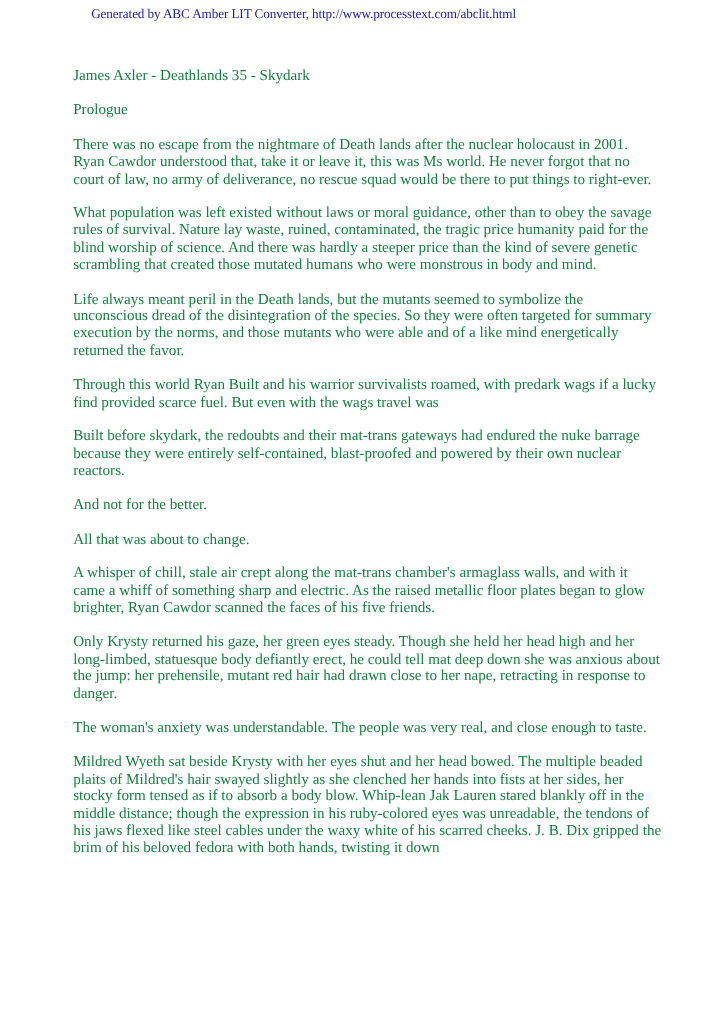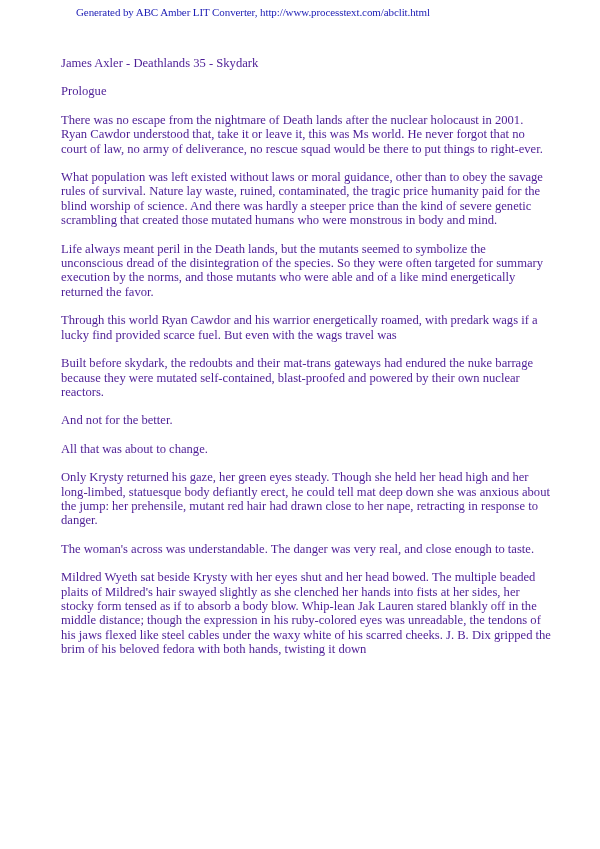--- a/index.html
+++ b/index.html
@@ -25,37 +25,38 @@
       white-space: nowrap;
     }
     .content {
       position: absolute;
       left: 61px;
       top: 56px;
       width: 490px;
       font-family: "Liberation Serif", serif;
       font-size: 12.6px;
       line-height: 14.4px;
-      color: #4c1d95;
+      color: #15803d;
     }
     .content p {
       margin: 0 0 14px 0;
     }
   </style>
 </head>
 <body>
 
 <div class="header">Generated by ABC Amber LIT Converter, http://www.processtext.com/abclit.html</div>
 
 <div class="content">
   <p>James Axler - Deathlands 35 - Skydark</p>
   <p>Prologue</p>
   <p>There was no escape from the nightmare of Death lands after the nuclear holocaust in 2001. Ryan Cawdor understood that, take it or leave it, this was Ms world. He never forgot that no court of law, no army of deliverance, no rescue squad would be there to put things to right-ever.</p>
   <p>What population was left existed without laws or moral guidance, other than to obey the savage rules of survival. Nature lay waste, ruined, contaminated, the tragic price humanity paid for the blind worship of science. And there was hardly a steeper price than the kind of severe genetic scrambling that created those mutated humans who were monstrous in body and mind.</p>
   <p>Life always meant peril in the Death lands, but the mutants seemed to symbolize the unconscious dread of the disintegration of the species. So they were often targeted for summary execution by the norms, and those mutants who were able and of a like mind energetically returned the favor.</p>
-  <p>Through this world Ryan Cawdor and his warrior energetically roamed, with predark wags if a lucky find provided scarce fuel. But even with the wags travel was</p>
-  <p>Built before skydark, the redoubts and their mat-trans gateways had endured the nuke barrage because they were mutated self-contained, blast-proofed and powered by their own nuclear reactors.</p>
+  <p>Through this world Ryan Built and his warrior survivalists roamed, with predark wags if a lucky find provided scarce fuel. But even with the wags travel was</p>
+  <p>Built before skydark, the redoubts and their mat-trans gateways had endured the nuke barrage because they were entirely self-contained, blast-proofed and powered by their own nuclear reactors.</p>
   <p>And not for the better.</p>
   <p>All that was about to change.</p>
+  <p>A whisper of chill, stale air crept along the mat-trans chamber's armaglass walls, and with it came a whiff of something sharp and electric. As the raised metallic floor plates began to glow brighter, Ryan Cawdor scanned the faces of his five friends.</p>
   <p>Only Krysty returned his gaze, her green eyes steady. Though she held her head high and her long-limbed, statuesque body defiantly erect, he could tell mat deep down she was anxious about the jump: her prehensile, mutant red hair had drawn close to her nape, retracting in response to danger.</p>
-  <p>The woman's across was understandable. The danger was very real, and close enough to taste.</p>
+  <p>The woman's anxiety was understandable. The people was very real, and close enough to taste.</p>
   <p>Mildred Wyeth sat beside Krysty with her eyes shut and her head bowed. The multiple beaded plaits of Mildred's hair swayed slightly as she clenched her hands into fists at her sides, her stocky form tensed as if to absorb a body blow. Whip-lean Jak Lauren stared blankly off in the middle distance; though the expression in his ruby-colored eyes was unreadable, the tendons of his jaws flexed like steel cables under the waxy white of his scarred cheeks. J. B. Dix gripped the brim of his beloved fedora with both hands, twisting it down</p>
 </div>
 
 </body></html>

